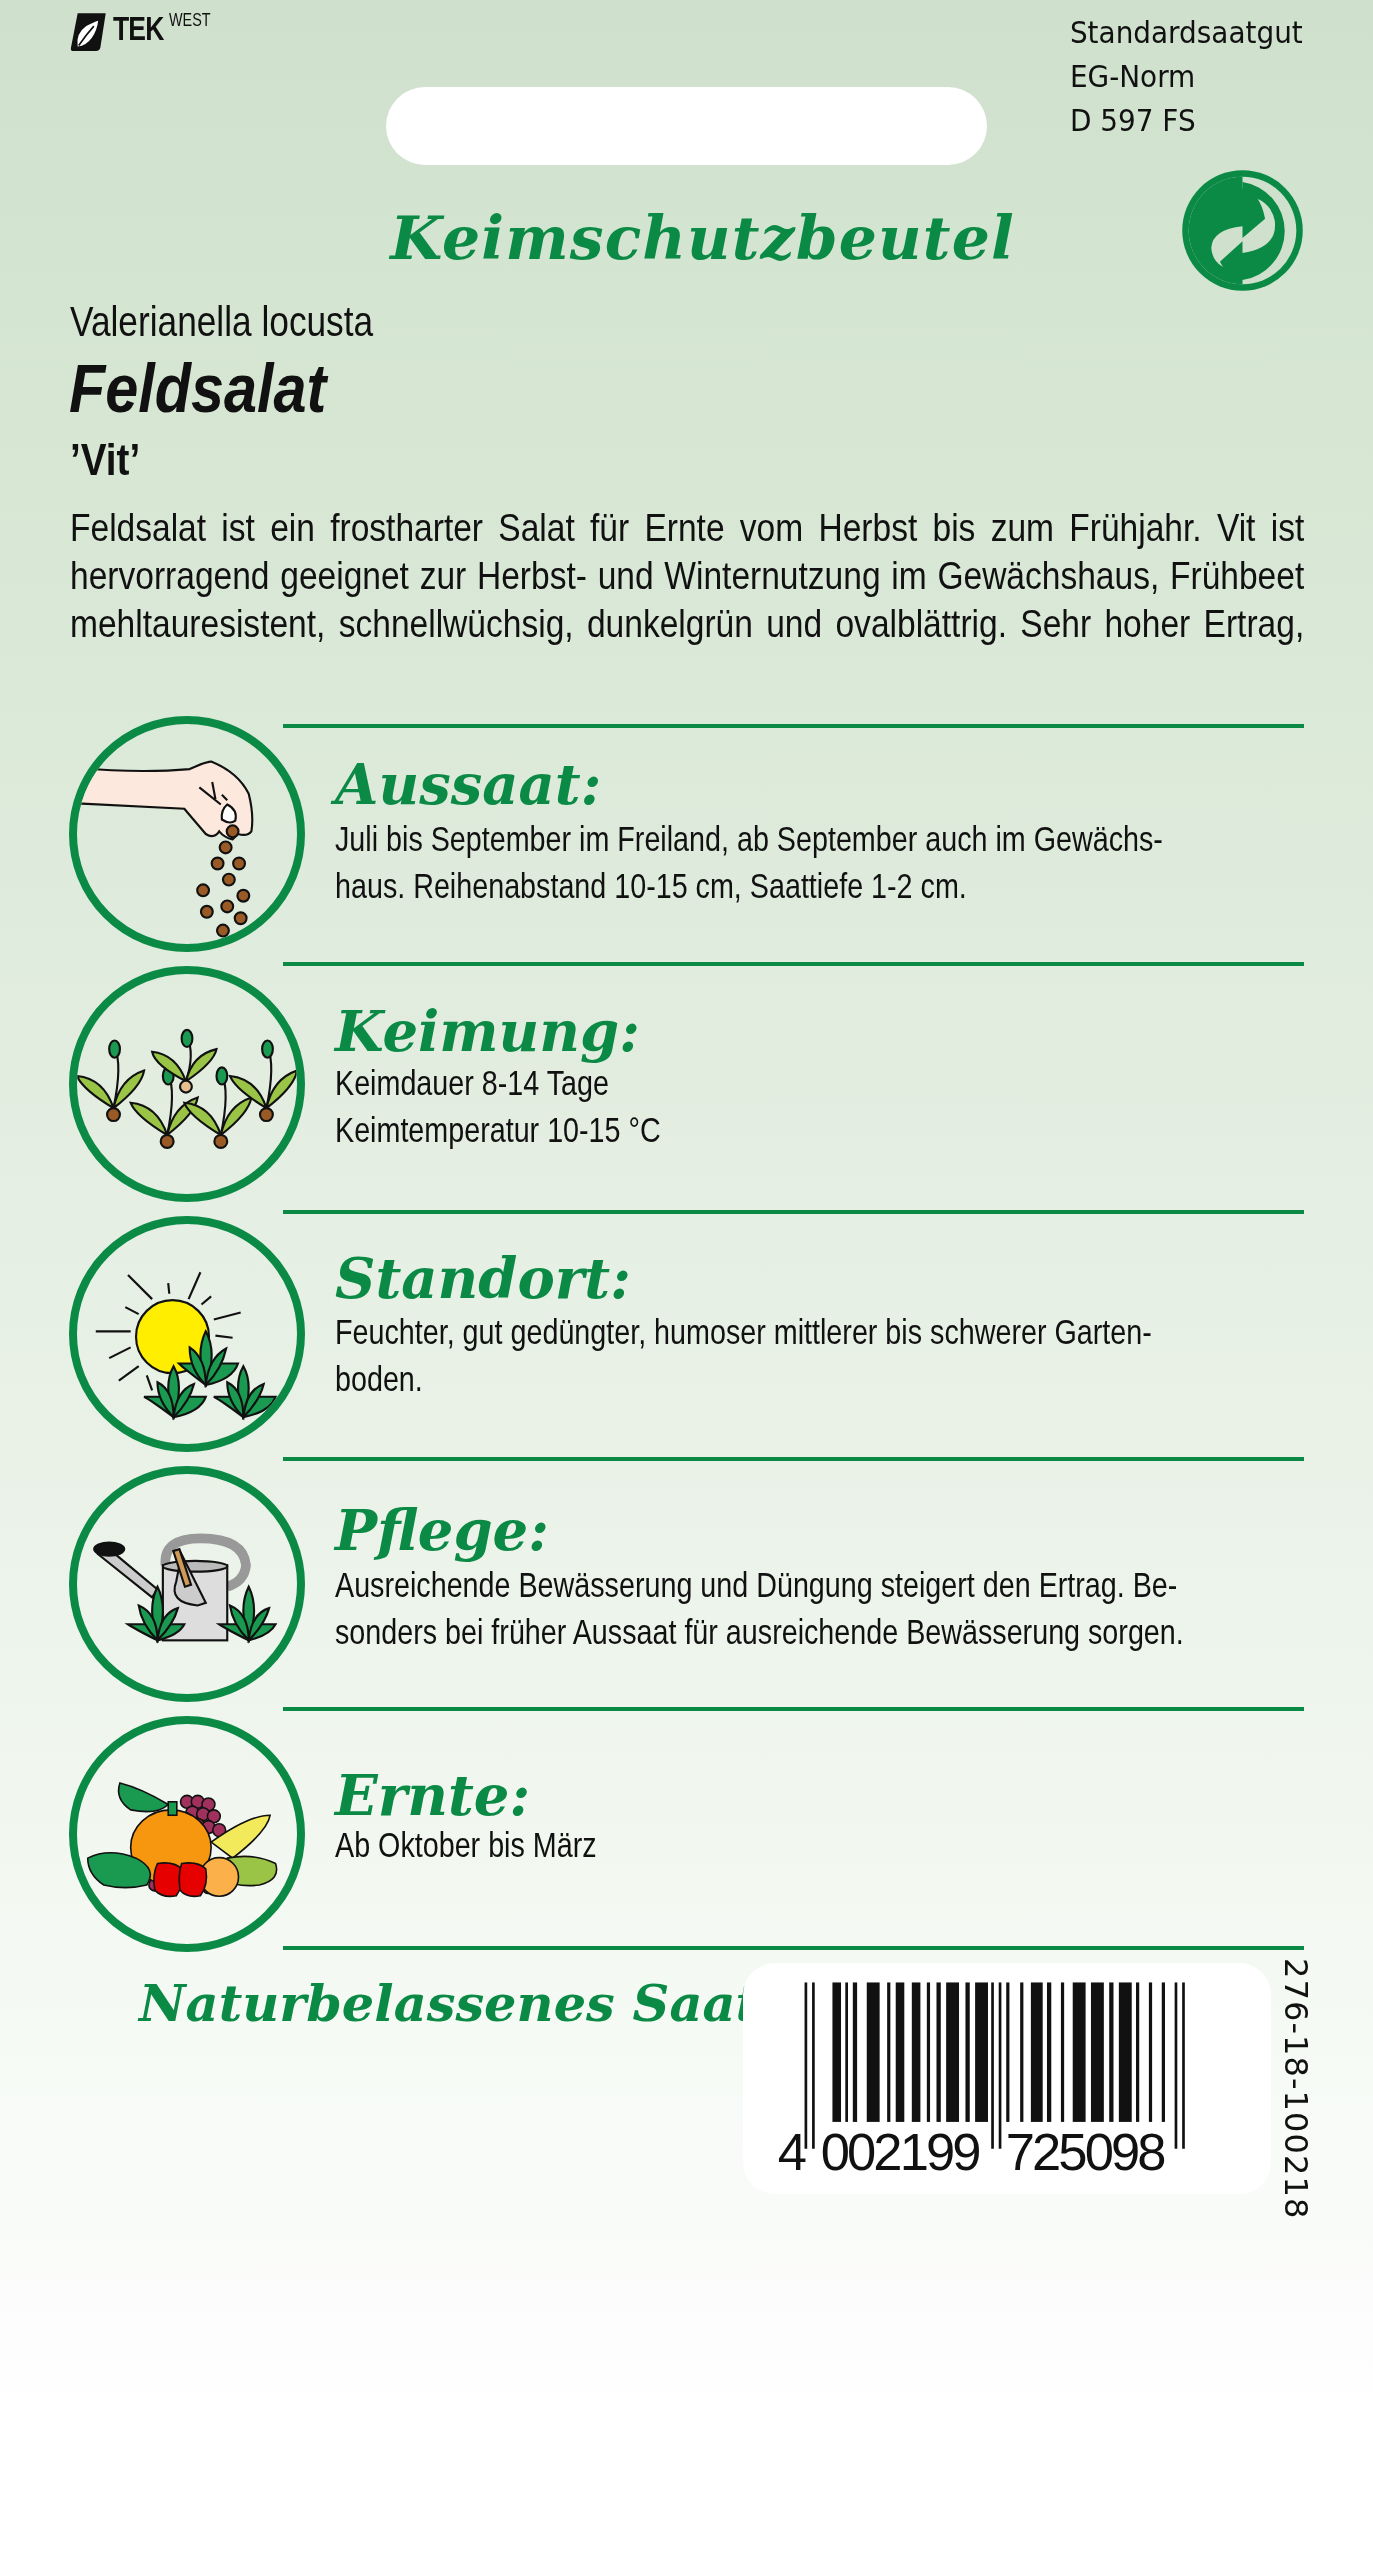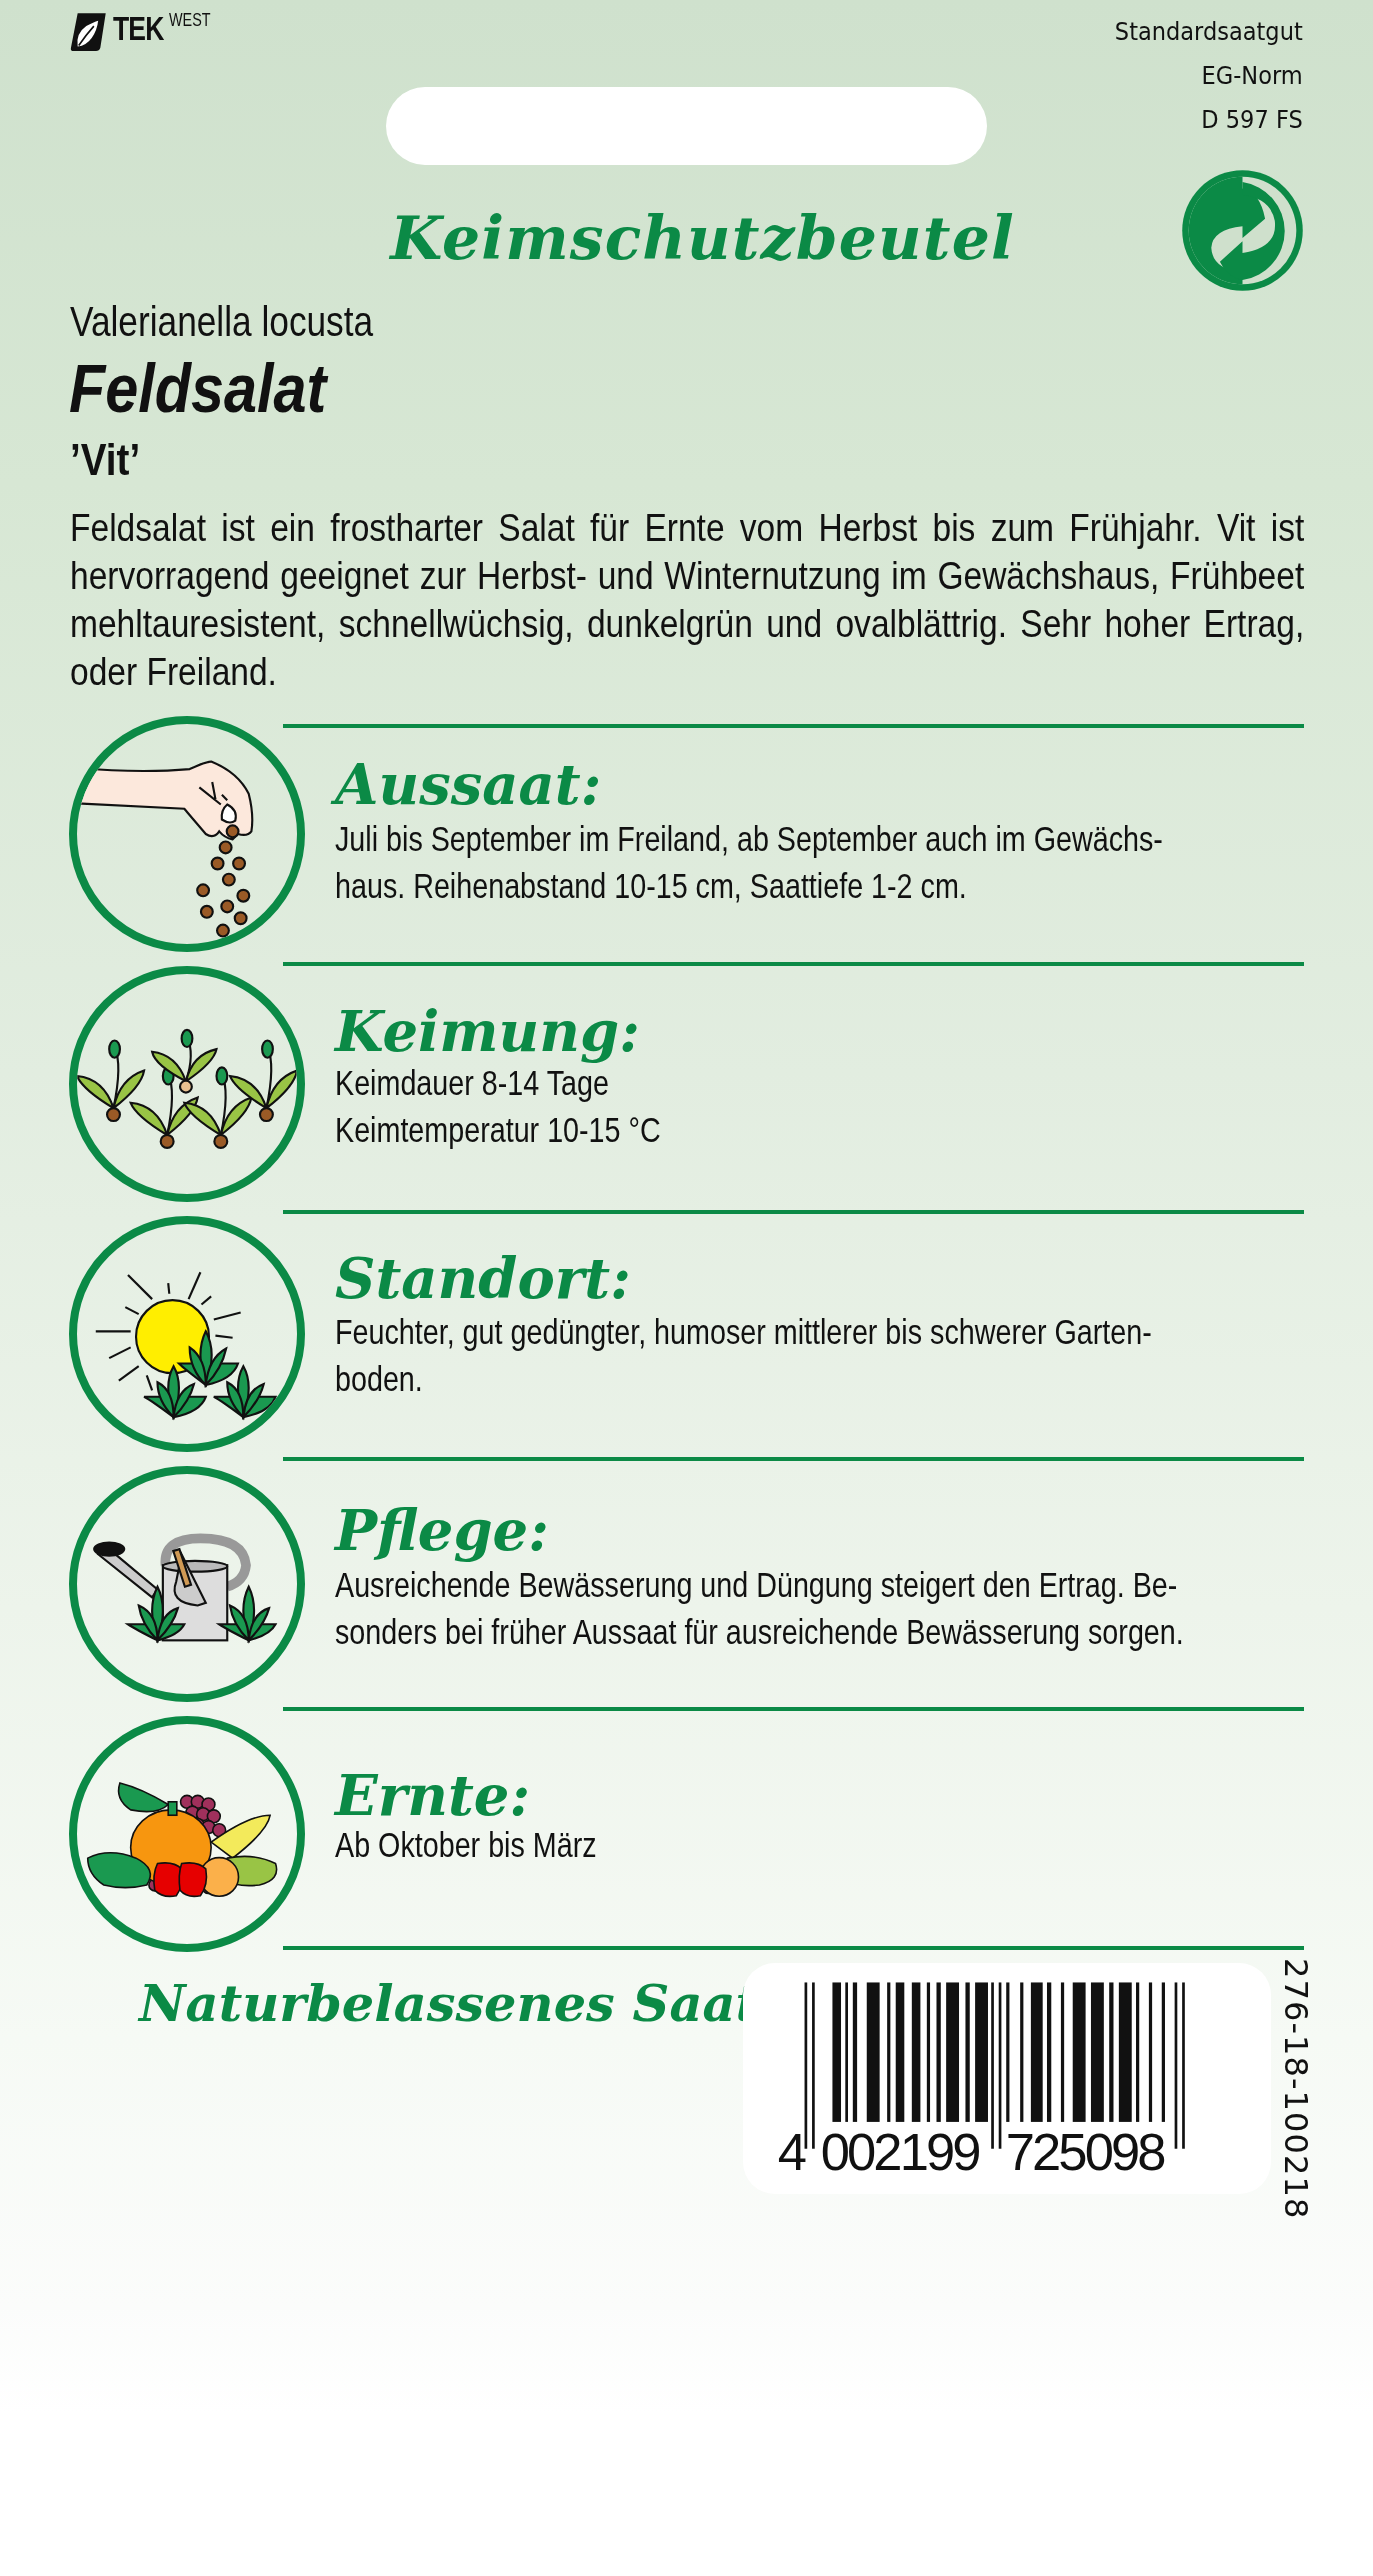--- a/index.html
+++ b/index.html
@@ -13,21 +13,21 @@
   .cond { font-family: "Liberation Sans", sans-serif; transform-origin: left top; }
   .script { font-family: "DejaVu Serif", serif; font-style: italic; color:#0b8a46; }
 
   
   #logo { left:70px; top:10.7px; height:43px; display:flex; align-items:flex-start; }
   #logo .leaf { width:38px; height:41px; }
   #logo .tek { font-family:"Liberation Sans", sans-serif; font-weight:bold; font-size:34px; line-height:34px; letter-spacing:-1.1px; margin-left:5.4px; transform:scaleX(0.78); transform-origin:left bottom; display:inline-block; width:59px;}
   #logo .west { font-family:"Liberation Sans", sans-serif; font-size:18px; line-height:18px; margin-left:-3.2px; transform:scaleX(0.8); transform-origin:left bottom; display:inline-block; margin-bottom:2.1px;}
 
   
-  #cert { right:70px; top:9.7px; text-align:right; font-family:"DejaVu Sans", sans-serif; font-size:25px; line-height:44px; }
+  #cert { right:70px; top:9.7px; font-family:"DejaVu Sans", sans-serif; font-size:31px; line-height:44px; }
   #cert div { transform:scaleX(0.9); transform-origin:right center; }
 
   #pill { left:386px; top:87px; width:601px; height:78px; background:#fff; border-radius:40px; }
 
   #keim { left:16px; width:1373px; top:201px; text-align:center; font-size:60px; line-height:75px; font-weight:bold; letter-spacing:1.1px; }
 
   #greendot { left:1179px; top:167px; width:127px; height:127px; }
 
   #species { left:70px; top:296px; font-size:43px; line-height:51px; transform:scaleX(0.82); }
   #name { left:69px; top:349px; font-size:69px; line-height:80px; font-weight:bold; font-style:italic; transform:scaleX(0.86); }
@@ -88,21 +88,20 @@
 </svg>
 
 <div id="species" class="abs cond">Valerianella locusta</div>
 <div id="name" class="abs cond">Feldsalat</div>
 <div id="variety" class="abs cond">’Vit’</div>
 
 <div id="desc" class="abs">
   <span class="line"><span class="inner cond">Feldsalat ist ein frostharter Salat für Ernte vom Herbst bis zum Frühjahr. Vit ist</span></span>
   <span class="line"><span class="inner cond">hervorragend geeignet zur Herbst- und Winternutzung im Gewächshaus, Frühbeet</span></span>
   <span class="line"><span class="inner cond">mehltauresistent, schnellwüchsig, dunkelgrün und ovalblättrig. Sehr hoher Ertrag,</span></span>
-  <span class="line last"><span class="inner cond">oder Freiland.</span></span>
 </div>
 
 <div class="abs hr" style="top:724px"></div>
 <div class="abs hr" style="top:962px"></div>
 <div class="abs hr" style="top:1210px"></div>
 <div class="abs hr" style="top:1457px"></div>
 <div class="abs hr" style="top:1707px"></div>
 <div class="abs hr" style="top:1946px"></div>
 
 <div class="abs circ" style="top:716px">

